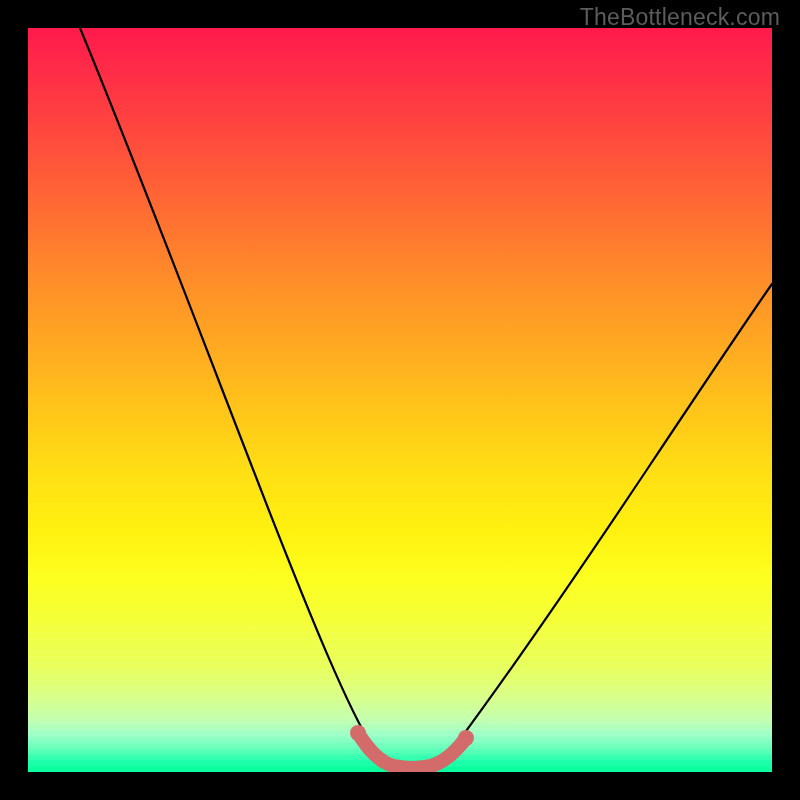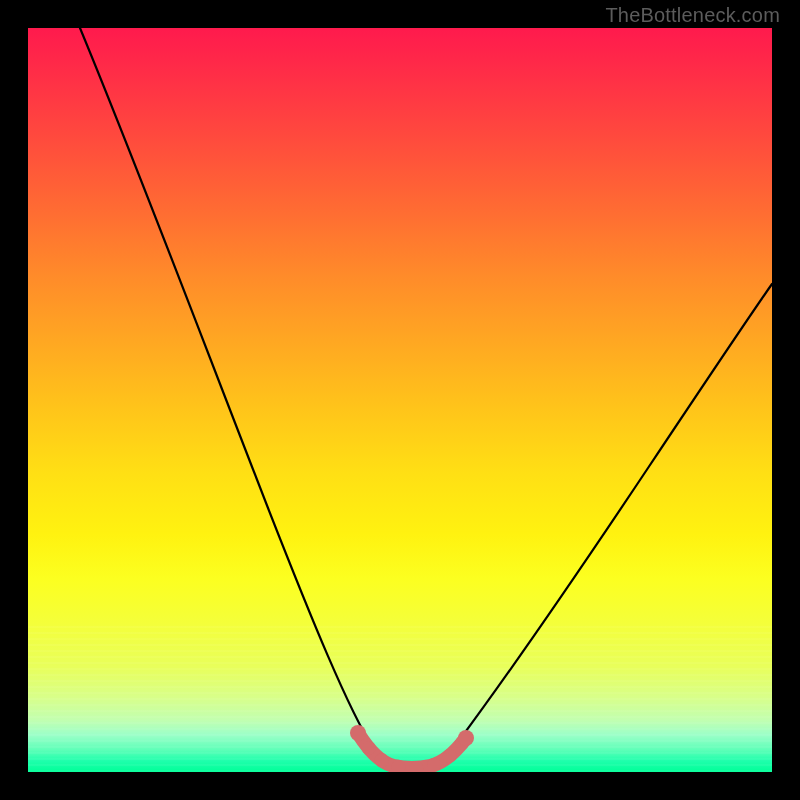--- a/index.html
+++ b/index.html
@@ -72,21 +72,21 @@
     position: absolute;
     inset: 0;
     width: 100%;
     height: 100%;
   }
   .watermark {
     position: absolute;
     top: 4px;
     right: 20px;
     color: #5c5c5c;
-    font-size: 20px;
+    font-size: 23px;
     letter-spacing: 0.2px;
     font-weight: 500;
     user-select: none;
   }
 </style>
 </head>
 <body>
 
 <div class="frame">
 

